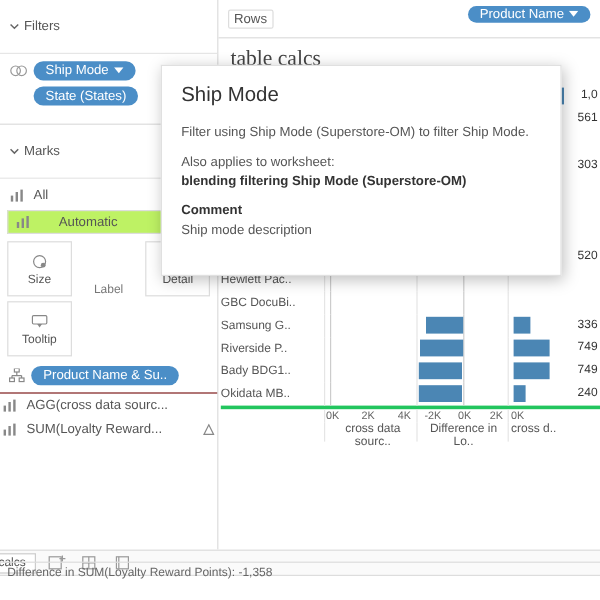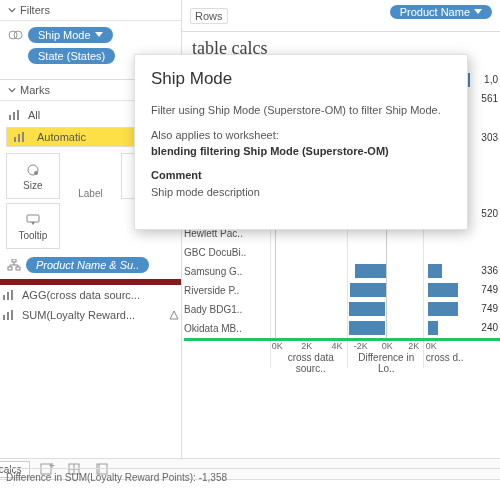--- a/index.html
+++ b/index.html
@@ -1,32 +1,32 @@
 <!DOCTYPE html>
 <html><head>
 <meta charset="utf-8">
 <style>
 * { box-sizing: border-box; margin: 0; padding: 0; font-family: -apple-system, "Segoe UI", Arial, sans-serif; }
 body { background: #fff; width: 500px; height: 500px; overflow: hidden; font-size: 12px; color: #333; position: relative; }
 .left-panel { position: absolute; left: 0; top: 0; width: 182px; height: 458px; border-right: 1px solid #ddd; }
-.section-header { padding: 4px 8px; font-size: 11px; color: #555; display: flex; align-items: center; gap: 4px; border-bottom: 1px solid #e6e6e6; }
+.section-header { padding: 16px 8px; font-size: 11px; color: #555; display: flex; align-items: center; gap: 4px; border-bottom: 1px solid #e6e6e6; }
 .chev { width: 8px; height: 8px; }
 .filter-body { padding: 6px 8px 10px 8px; border-bottom: 1px solid #ddd; }
 .filter-row { display: flex; align-items: center; gap: 4px; margin-bottom: 5px; }
 .filter-icon { width: 16px; height: 14px; display:flex; align-items:center; justify-content:center;}
 .pill { border-radius: 10px; padding: 2px 10px 2px 10px; font-size: 11px; color: #fff; display: inline-flex; align-items: center; gap: 4px; }
 .pill-blue { background: #4b8ec7; }
-.marks-body { padding: 6px 6px; border-bottom: 6px solid #7f1d1d; }
+.marks-body { padding: 6px 6px; border-bottom: 1px solid #7f1d1d; }
 .marks-all { display:flex; align-items:center; gap:6px; padding: 2px 2px 6px 2px; font-size:11px; color:#555;}
-.marks-auto { background:#fde047; border:1px solid #ddd; padding:3px 6px; font-size:11px; color:#555; display:flex; align-items:center; gap:10px; margin-bottom:6px;}
+.marks-auto { background:#bef264; border:1px solid #ddd; padding:3px 6px; font-size:11px; color:#555; display:flex; align-items:center; gap:22px; margin-bottom:6px;}
 .marks-grid { display:grid; grid-template-columns: repeat(3, 1fr); gap:4px; margin-bottom:6px;}
 .marks-cell { border:1px solid #ddd; background:#fff; height:46px; display:flex; flex-direction:column; align-items:center; justify-content:center; gap:2px; font-size:10px; color:#555;}
 .marks-cell.nolabel { border:none; background:transparent; justify-content:flex-end; color:#777;}
 .mini-icon { width:16px; height:16px; display:flex; align-items:center; justify-content:center;}
-.pill-row { display:flex; align-items:flex-start; gap:4px; margin-top:8px;font-style:italic;}
+.pill-row { display:flex; align-items:flex-start; gap:4px; margin-top:8px;}
 .field-row { display:flex; align-items:center; gap:6px; padding:4px 2px; font-size:11px; color:#555;}
 .right-area { position:absolute; left:182px; top:0; right:0; height:458px; }
 .rows-bar { height:32px; border-bottom:1px solid #ddd; display:flex; align-items:center; gap:10px; padding:0 8px; font-size:11px; color:#555;}
 .rows-pill { background:#4b8ec7; color:#fff; border-radius:10px; padding:1px 10px; font-size:11px; display:inline-flex; align-items:center; gap:4px; position:relative; top:-4px;}
 .title { font-family: Georgia, serif; font-size:18px; color:#444; padding:6px 10px;}
 .chart-area { position:absolute; left:184px; top:58px; right:0; bottom:45px; }
 .chart-row { display:flex; align-items:center; height:19px; }
 .row-label { width:86px; font-size:10px; color:#555; text-align:left; padding-right:4px; overflow:hidden; white-space:nowrap;}
 .bars { display:flex; flex:1; height:100%; position:relative;}
 .panel { flex:1; position:relative; border-left:1px solid #e5e5e5;}

